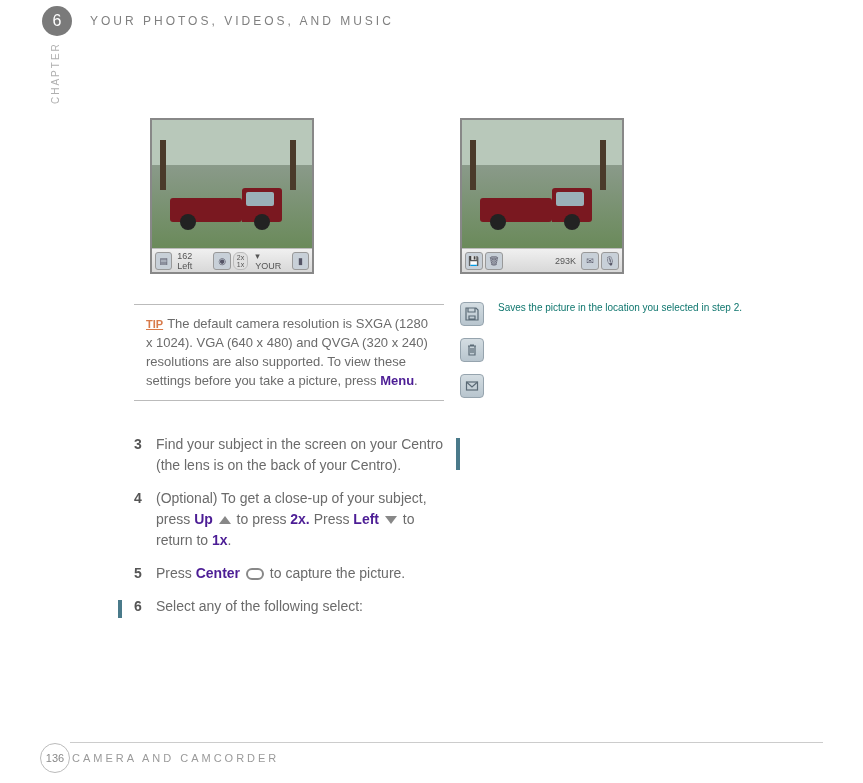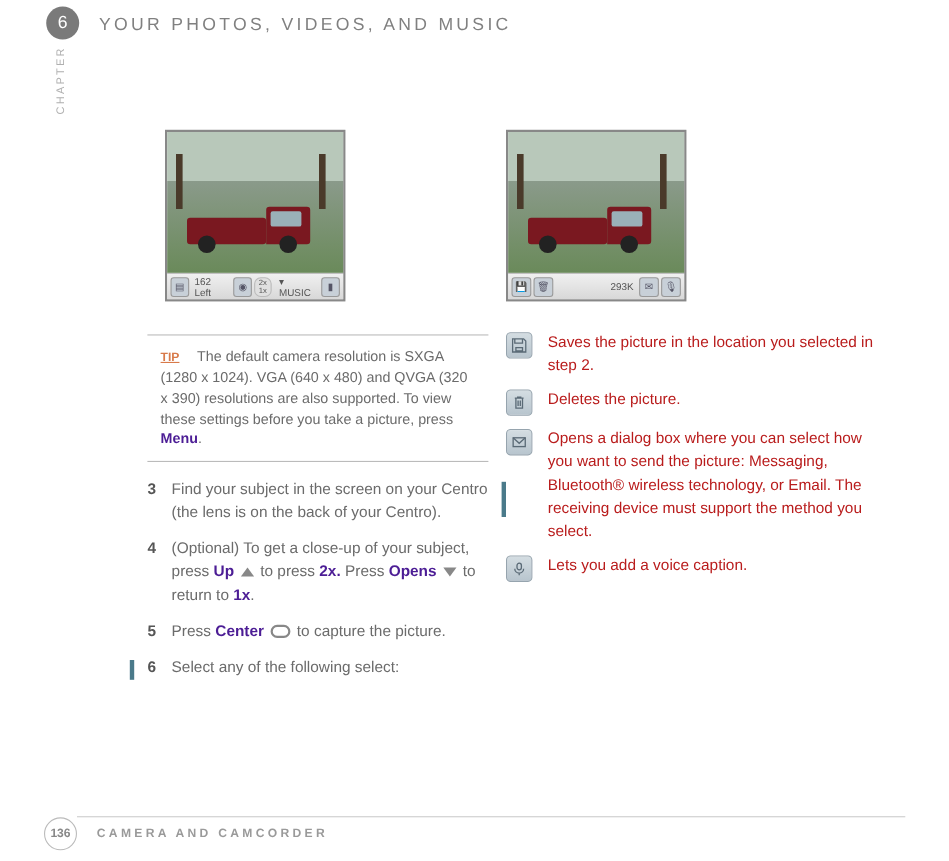--- a/index.html
+++ b/index.html
@@ -23,21 +23,21 @@
       color: #fff;
       font-size: 16px;
       display: flex;
       align-items: center;
       justify-content: center;
     }
     .header-title {
       position: absolute;
       top: 14px;
       left: 90px;
-      font-size: 16px;
+      font-size: 12px;
       letter-spacing: 3px;
       color: #808080;
     }
     .chapter-label {
       position: absolute;
       top: 104px;
       left: 50px;
       font-size: 10px;
       letter-spacing: 2px;
       color: #b0b0b0;
@@ -96,21 +96,21 @@
       top: 304px;
       left: 134px;
       width: 310px;
       border-top: 1px solid #bbb;
       border-bottom: 1px solid #bbb;
       padding: 10px 12px;
       font-size: 13px;
       line-height: 1.45;
       color: #6b6b6b;
     }
-    .tip-label { color: #d87a4a; font-weight: bold; font-size: 11px; margin-right: 16px; text-decoration: underline; }
+    .tip-label { color: #d87a4a; font-weight: bold; font-size: 11px; margin-right: 4px; text-decoration: underline; }
     .bold { font-weight: bold; color: #4c1d95; }
     .steps {
       position: absolute;
       top: 434px;
       left: 134px;
       width: 318px;
     }
     .step {
       display: flex;
       margin-bottom: 12px;
@@ -143,23 +143,23 @@
     .inline-icon.center { width:18px; height:12px; border:2px solid #888; border-radius:7px; }
     .icon-list {
       position: absolute;
       top: 300px;
       left: 460px;
       width: 340px;
     }
     .icon-row {
       display: flex;
       margin-bottom: 10px;
-      font-size: 14px;
+      font-size: 10px;
       line-height: 1.5;
-      color: #b91c1c;
+      color: #0f766e;
     }
     .func-icon {
       width: 24px;
       height: 24px;
       flex-shrink: 0;
       margin-right: 14px;
       margin-top: 2px;
       background: linear-gradient(to bottom, #d4dde2, #b8c5ce);
       border: 1px solid #96a4ae;
       border-radius: 4px;
@@ -175,22 +175,21 @@
       left: 70px;
       right: 40px;
       border-top: 1px solid #ccc;
     }
     .footer {
       position: absolute;
       bottom: 10px;
       left: 40px;
       display: flex;
       align-items: center;
-      gap: 18px;
-      font-weight: bold;
+      gap: 2px;
     }
     .page-badge {
       width: 30px;
       height: 30px;
       border: 1px solid #bbb;
       border-radius: 50%;
       display: flex;
       align-items: center;
       justify-content: center;
       font-size: 11px;
@@ -225,21 +224,21 @@
   </div>
   <div class="status-bar">
     <span class="sb-icon">▤</span>
     <span class="sb-text">162 Left</span>
     <span class="sb-icon">◉</span>
     <span class="pill-group">
       <span>2x</span>
       <span>1x</span>
     </span>
     <span class="sb-spacer"></span>
-    <span class="sb-text">▾ <span>MUSIC</span></span>
+    <span class="sb-text">▾ <span>YOUR</span></span>
     <span class="sb-icon">▮</span>
   </div>
 </div>
 
 <div class="screenshot right">
   <div class="photo-area">
     <div class="tree t1"></div>
       <div class="tree t2"></div>
     <div class="truck">
         <div class="truck-body"></div>
@@ -253,33 +252,33 @@
     <span class="sb-icon">💾</span>
     <span class="sb-icon">🗑</span>
     <span class="sb-spacer"></span>
     <span class="sb-text">293K</span>
     <span class="sb-icon">✉</span>
     <span class="sb-icon">🎙</span>
   </div>
 </div>
 
 <div class="tip-box">
-  <span class="tip-label">TIP</span><span>The default camera resolution is SXGA (1280 x 1024). VGA (640 x 480) and QVGA (320 x 390) resolutions are also supported. To view these settings before you take a picture, press </span><span class="bold">Menu</span><span>.</span>
+  <span class="tip-label">TIP</span><span>The default camera resolution is SXGA (1280 x 1024). VGA (640 x 480) and QVGA (320 x 240) resolutions are also supported. To view these settings before you take a picture, press </span><span class="bold">Menu</span><span>.</span>
 </div>
 
 <div class="steps">
   <div class="step">
     <div class="step-num">3</div>
     <div class="step-text">Find your subject in the screen on your Centro (the lens is on the back of your Centro).</div>
     <div class="step-marker"></div>
   </div>
   <div class="step">
     <div class="step-num">4</div>
     <div class="step-text">
-      <span>(Optional)  To get a close-up of your subject, press </span><span class="bold">Up</span> <span class="inline-icon up"></span><span> to press </span><span class="bold">2x.</span><span> Press </span><span class="bold">Opens</span> <span class="inline-icon down"></span><span> to return to </span><span class="bold">1x</span><span>.</span>
+      <span>(Optional)  To get a close-up of your subject, press </span><span class="bold">Up</span> <span class="inline-icon up"></span><span> to press </span><span class="bold">2x.</span><span> Press </span><span class="bold">Left</span> <span class="inline-icon down"></span><span> to return to </span><span class="bold">1x</span><span>.</span>
     </div>
   </div>
   <div class="step">
     <div class="step-num">5</div>
     <div class="step-text">
       <span>Press </span><span class="bold">Center</span> <span class="inline-icon center"></span><span> to capture the picture.</span>
     </div>
   </div>
   <div class="step">
     <div class="step-marker left" style="height:18px;"></div>
@@ -296,39 +295,28 @@
         </svg>
     </div>
     <div class="icon-desc">Saves the picture in the location you selected in step 2.</div>
   </div>
   <div class="icon-row">
     <div class="func-icon">
       <svg width="14" height="14" viewBox="0 0 14 14">
           <path d="M3 3 h8 M4 3 v9 h6 v-9 M5 2 h4 M6 5 v5 M8 5 v5" fill="none" stroke="#5a6a76" stroke-width="1.2"></path>
         </svg>
     </div>
-    <div class="icon-desc">Deletes the picture.</div>
   </div>
   <div class="icon-row">
     <div class="func-icon">
       <svg width="14" height="14" viewBox="0 0 14 14">
           <rect x="1.5" y="3" width="11" height="8" fill="none" stroke="#5a6a76" stroke-width="1.2"></rect>
           <path d="M1.5 3 L7 8 L12.5 3" fill="none" stroke="#5a6a76" stroke-width="1.2"></path>
         </svg>
     </div>
-    <div class="icon-desc">Opens a dialog box where you can select how you want to send the picture: Messaging, Bluetooth® wireless technology, or Email. The receiving device must support the method you select.</div>
-  </div>
-  <div class="icon-row">
-    <div class="func-icon">
-      <svg width="14" height="14" viewBox="0 0 14 14">
-          <rect x="5" y="2" width="4" height="6" rx="2" fill="none" stroke="#5a6a76" stroke-width="1.2"></rect>
-          <path d="M3 7 a4 4 0 0 0 8 0 M7 11 v2" fill="none" stroke="#5a6a76" stroke-width="1.2"></path>
-        </svg>
-    </div>
-    <div class="icon-desc">Lets you add a voice caption.</div>
   </div>
 </div>
 
 <div class="footer-line"></div>
 <div class="footer">
   <div class="page-badge">
     <span>136</span>
   </div>
   <div class="footer-title">CAMERA AND CAMCORDER</div>
 </div>

